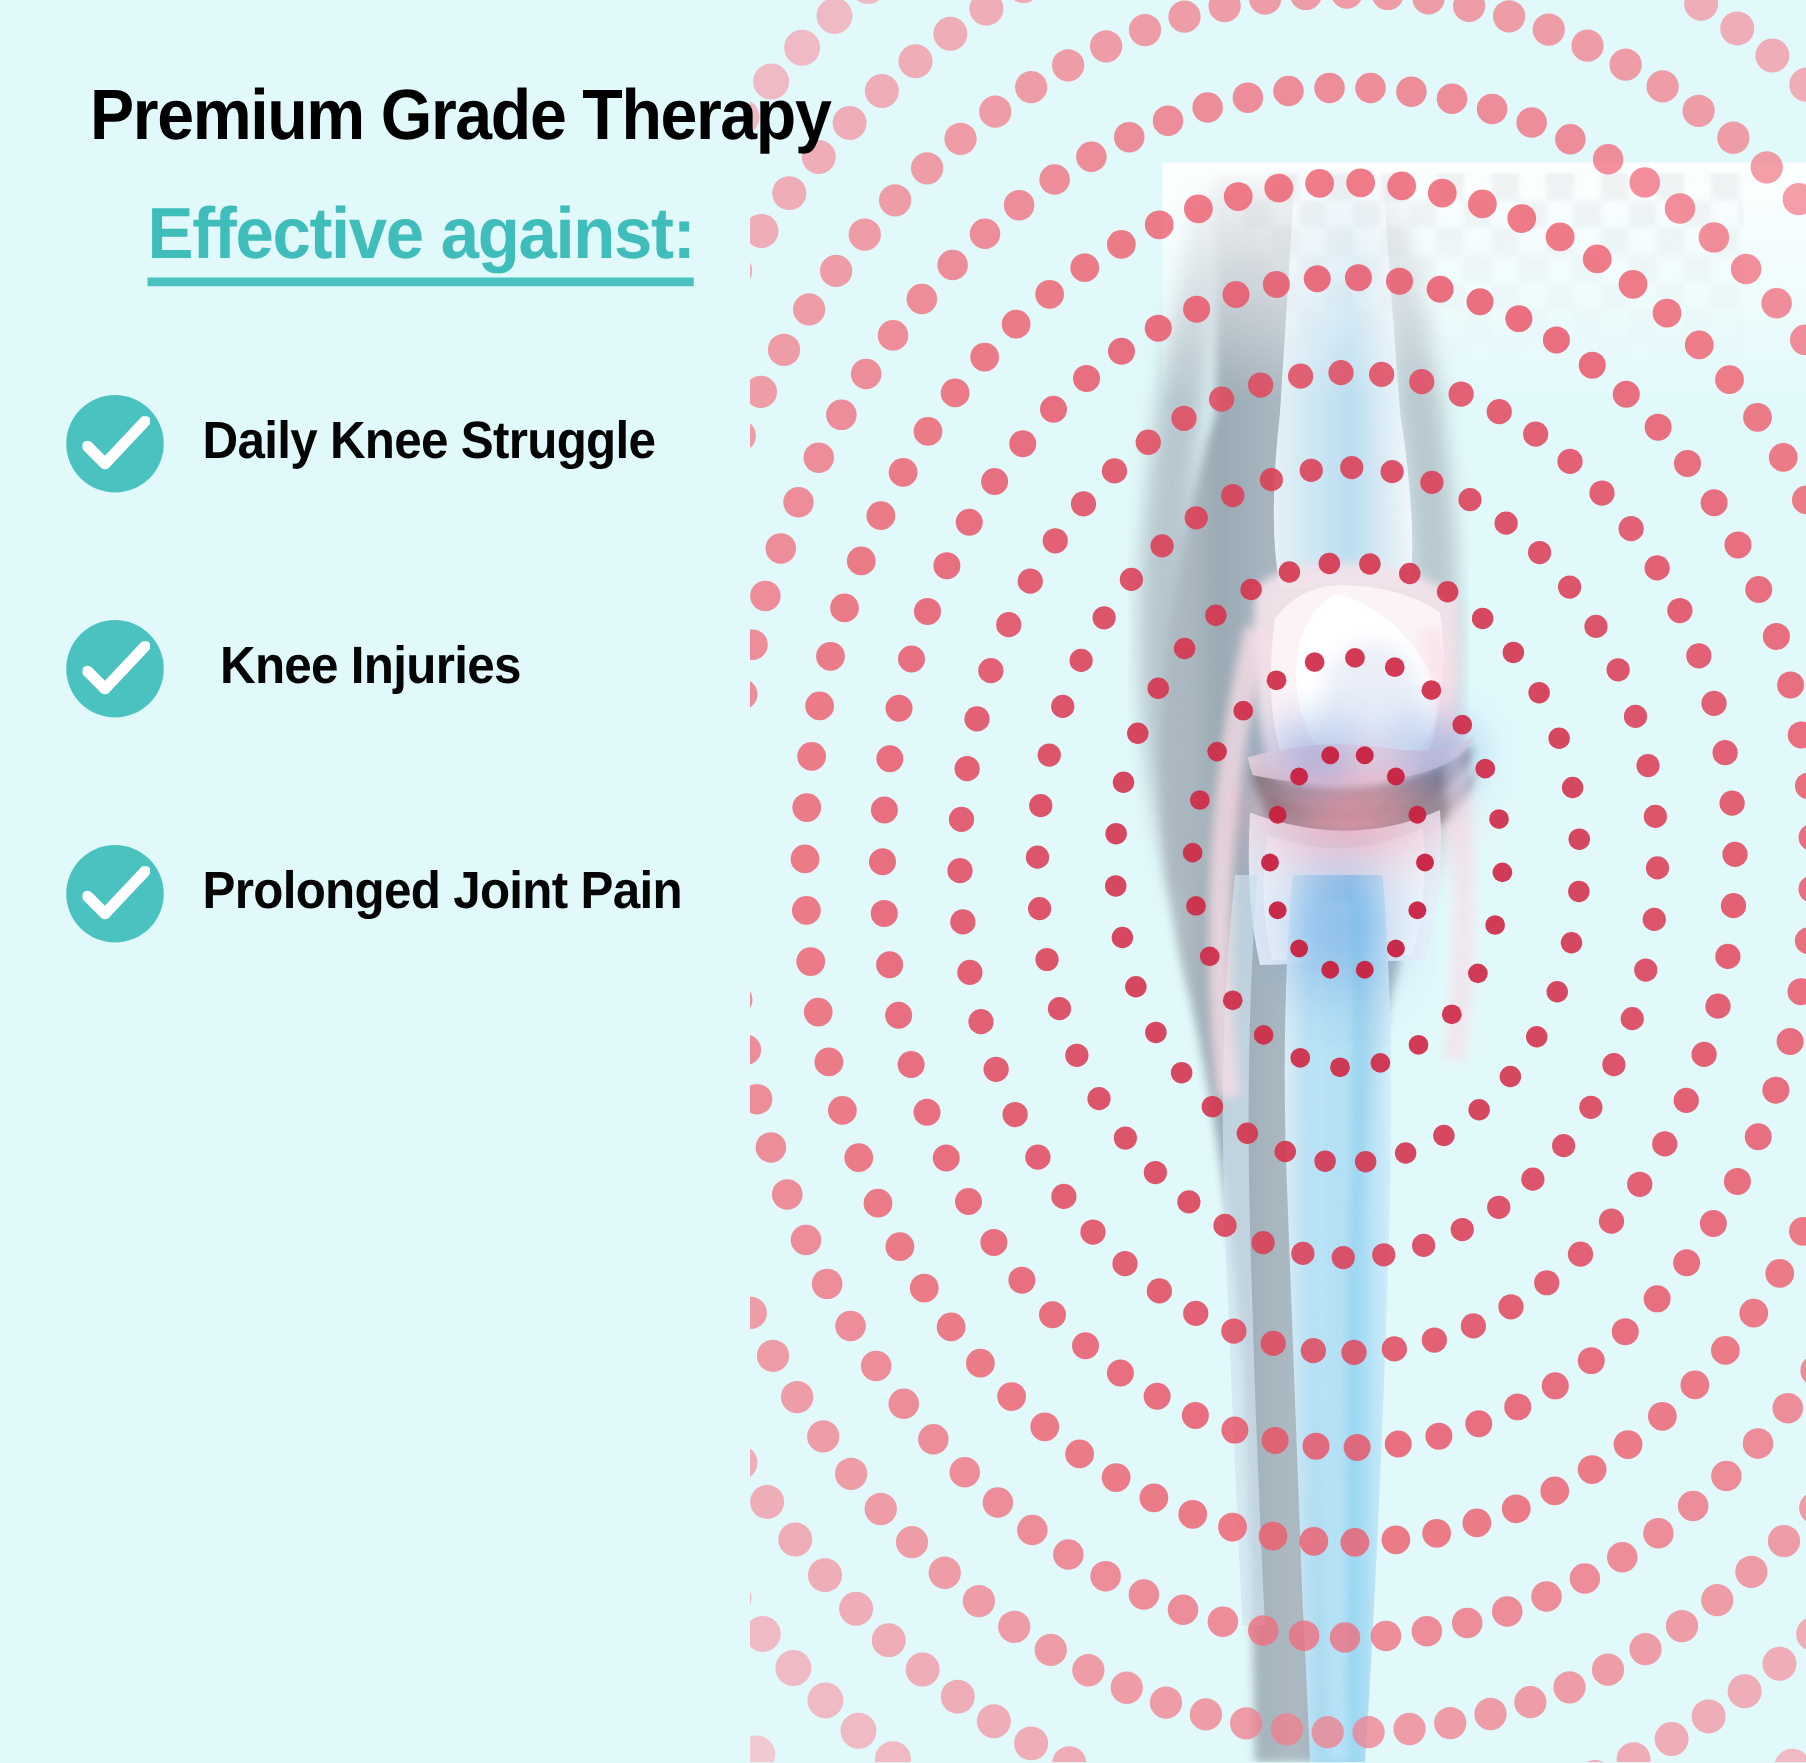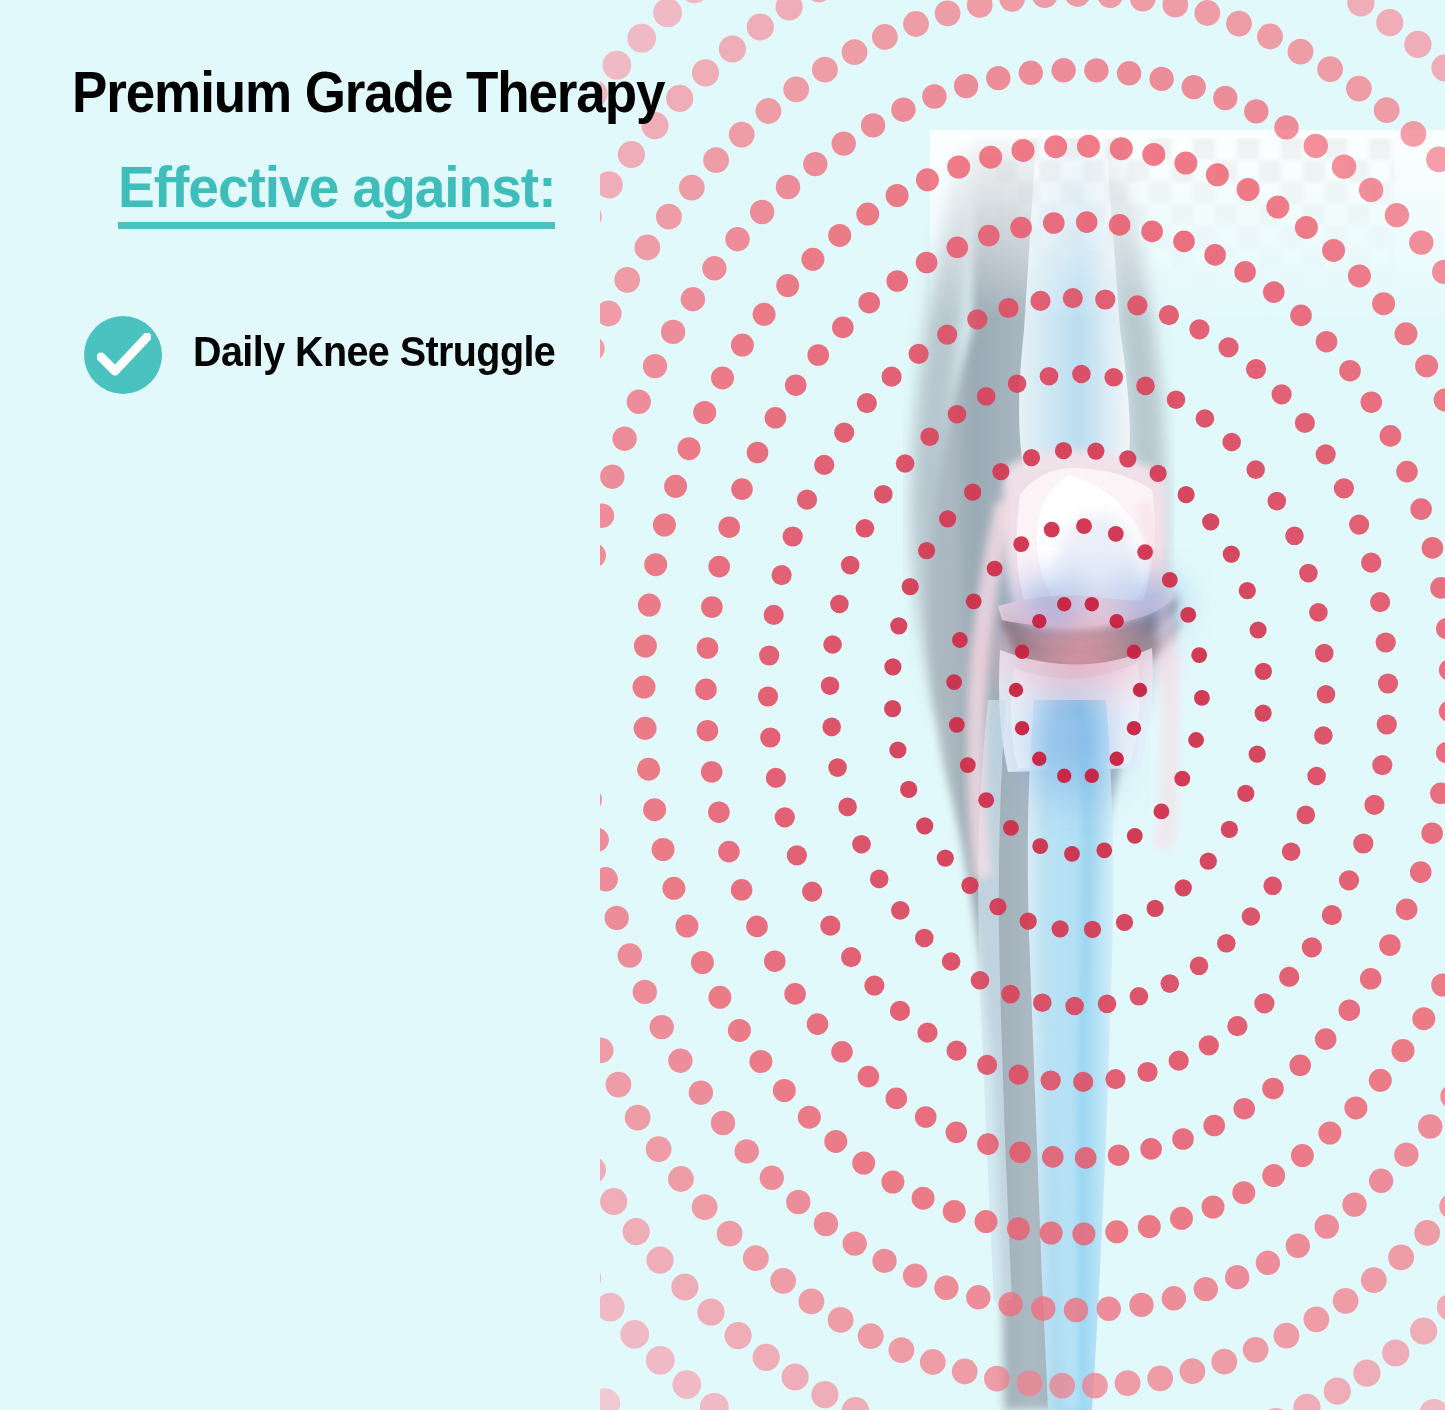--- a/index.html
+++ b/index.html
@@ -45,21 +45,20 @@
     border-bottom:7px solid #4ac3c0;
     padding-bottom:6px;
     transform:scaleX(0.95);
     transform-origin:left top;
   }
 
   .checklist {
     position:absolute;
     left:0; top:316px;
     width:720px;
-    padding-left:31px;
   }
 
   .check-row {
     position:relative;
     height:180px;
   }
 
   .check-icon {
     position:absolute;
     left:53px; top:0;
@@ -829,15 +828,31 @@
 
   <div class="checklist" id="checklist">
       <div class="check-row">
         <div class="check-icon">
           <svg viewBox="0 0 54 44">
             <path d="M4 24 L18 38 L50 4" fill="none" stroke="#ffffff" stroke-width="9" stroke-linecap="round" stroke-linejoin="round"></path>
           </svg>
         </div>
         <div class="check-label">Daily Knee Struggle</div>
       </div>
+      <div class="check-row">
+        <div class="check-icon">
+          <svg viewBox="0 0 54 44">
+            <path d="M4 24 L18 38 L50 4" fill="none" stroke="#ffffff" stroke-width="9" stroke-linecap="round" stroke-linejoin="round"></path>
+          </svg>
+        </div>
+        <div class="check-label indented">Knee Injuries</div>
+      </div>
+      <div class="check-row">
+        <div class="check-icon">
+          <svg viewBox="0 0 54 44">
+            <path d="M4 24 L18 38 L50 4" fill="none" stroke="#ffffff" stroke-width="9" stroke-linecap="round" stroke-linejoin="round"></path>
+          </svg>
+        </div>
+        <div class="check-label">Prolonged Joint Pain</div>
+      </div>
     </div>
 
 </div>
 
 </body></html>

